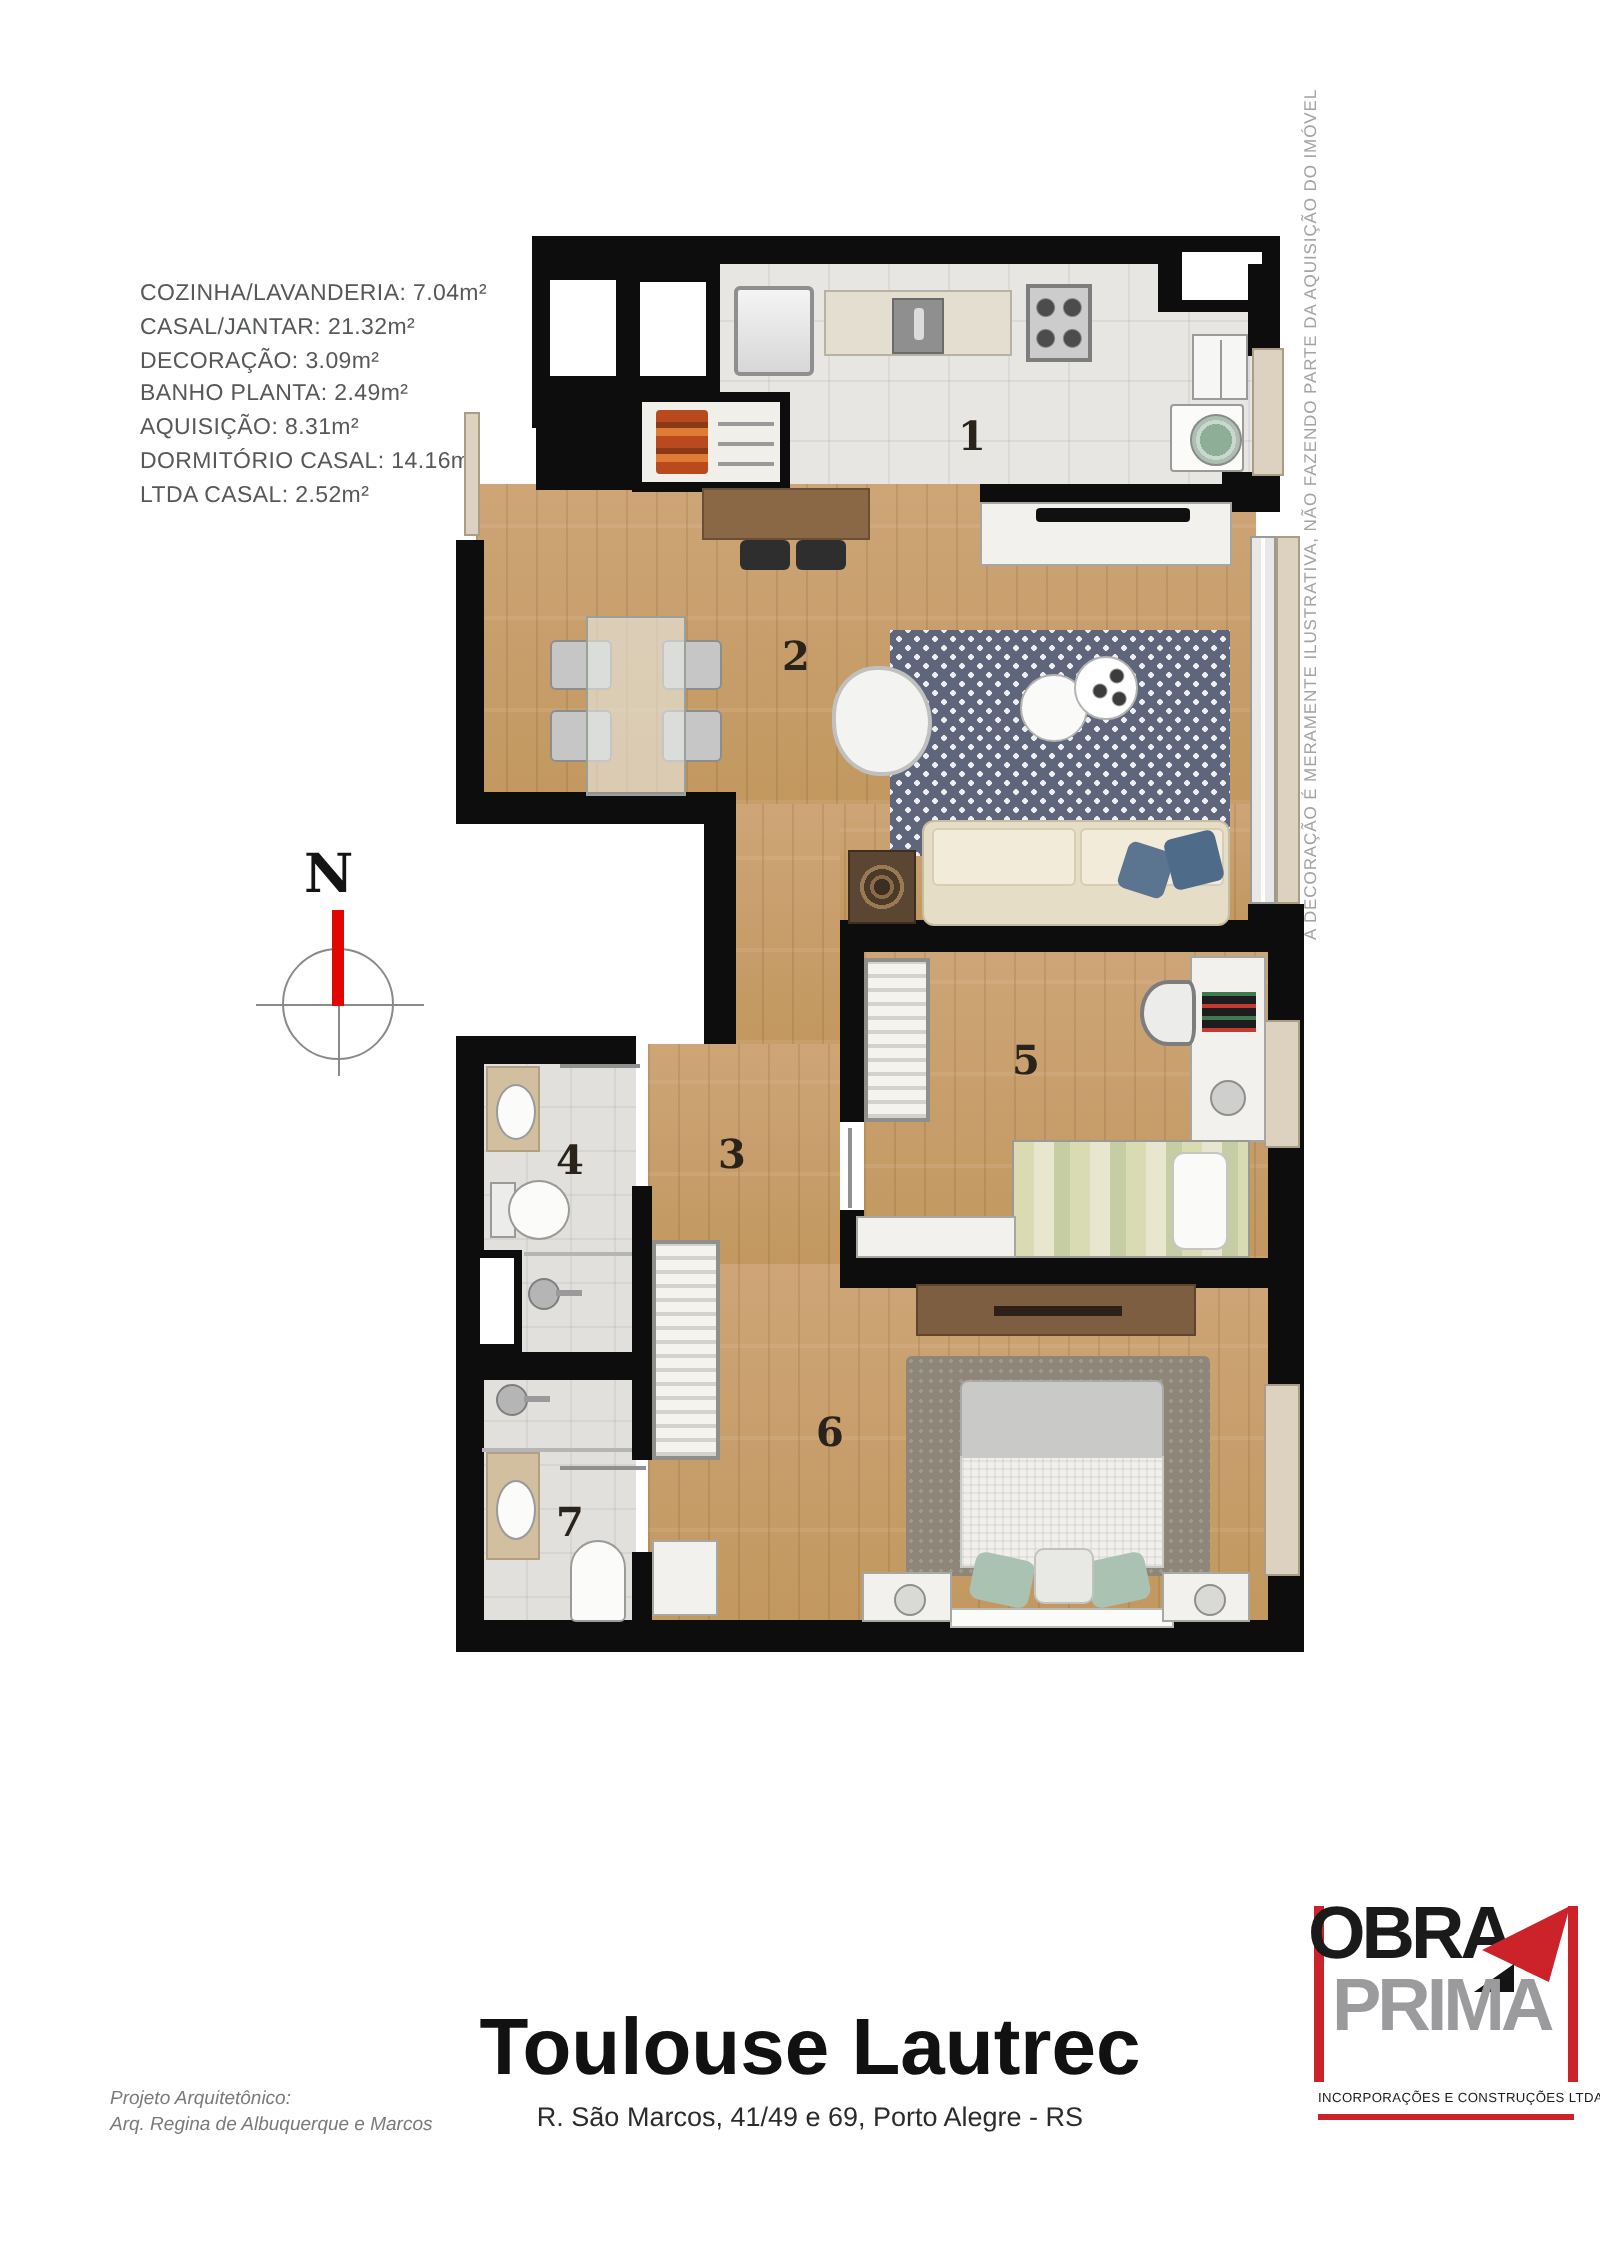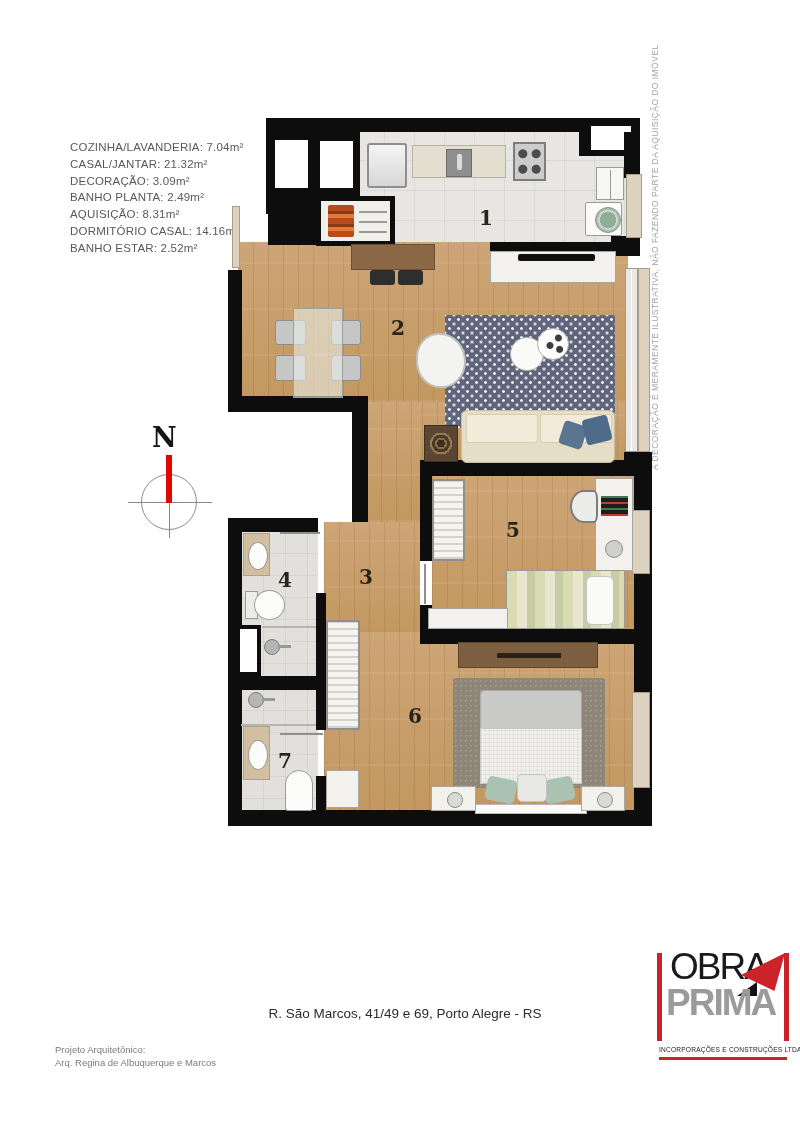--- a/index.html
+++ b/index.html
@@ -39,58 +39,58 @@
       background-size:5px 5px;border-radius:3px;}
   .circle{border-radius:50%;}
   
   #legend{position:absolute;left:70px;top:139px;font-size:11.5px;line-height:16.8px;
           color:#57585a;letter-spacing:.2px;}
   #disclaimer{position:absolute;left:650px;top:470px;transform:rotate(-90deg);
           transform-origin:0 0;white-space:nowrap;font-size:8.5px;letter-spacing:.45px;color:#a3a3a3;}
   #doc-title{position:absolute;left:55px;top:841px;font-size:9.5px;color:#636363;letter-spacing:.2px;}
   #doc-title .t1{display:inline-block;padding-bottom:3px;border-bottom:1px solid #9a9a9a;}
   #doc-title .t2{margin-top:4px;}
-  #architect{position:absolute;left:55px;top:1043px;font-size:9.5px;line-height:13px;color:#7a7a7a;}
+  #architect{position:absolute;left:55px;top:1043px;font-size:9.5px;line-height:13px;color:#7a7a7a;font-style:italic;}
   #building{position:absolute;left:155px;top:1002px;width:500px;text-align:center;color:#111;}
   #building .name{font-size:40px;font-weight:700;letter-spacing:0px;}
   #building .addr{font-size:13.5px;margin-top:4px;color:#2b2b2b;}
   
   #north{position:absolute;left:128px;top:426px;width:84px;height:112px;}
   #north .nlet{position:absolute;left:24px;top:-4px;font-family:"DejaVu Serif",serif;
           font-weight:700;font-size:27px;color:#141414;}
   #north .hline{position:absolute;left:0;top:76px;width:84px;height:1px;background:#8a8a8a;}
   #north .vline{position:absolute;left:41px;top:38px;width:1px;height:74px;background:#8a8a8a;}
   #north .circ{position:absolute;left:13px;top:48px;width:56px;height:56px;border:1px solid #8a8a8a;
           border-radius:50%;box-sizing:border-box;}
   #north .needle{position:absolute;left:38px;top:29px;width:6px;height:48px;background:#e10600;}
   
   #logo{position:absolute;left:653px;top:938px;width:140px;height:130px;}
   #logo .bar{position:absolute;width:5px;top:15px;height:88px;}
-  #logo .w1{position:absolute;left:17px;top:8px;font-size:37px;font-weight:400;color:#1a1a1a;letter-spacing:-2px;}
+  #logo .w1{position:absolute;left:1px;top:8px;font-size:37px;font-weight:700;color:#1a1a1a;letter-spacing:-2px;}
   #logo .w2{position:absolute;left:13px;top:44px;font-size:37px;font-weight:700;letter-spacing:-2px;}
   #logo .arrow-red{position:absolute;left:88px;top:15px;width:44px;height:38px;
           clip-path:polygon(0 58%,100% 0,76% 100%);}
   #logo .arrow-black{position:absolute;left:84px;top:44px;width:20px;height:14px;background:#141414;
           clip-path:polygon(0 100%,100% 0,100% 100%);}
   #logo .tag{position:absolute;left:6px;top:108px;width:132px;font-size:6.6px;letter-spacing:.2px;color:#1a1a1a;white-space:nowrap;}
   #logo .underbar{position:absolute;left:6px;top:119px;width:128px;height:3px;}
 </style>
 </head>
 <body>
 
 <div id="page">
 
   <div id="legend">
     <div>COZINHA/LAVANDERIA: 7.04m²</div>
     <div>CASAL/JANTAR: 21.32m²</div>
     <div>DECORAÇÃO: 3.09m²</div>
     <div>BANHO PLANTA: 2.49m²</div>
     <div>AQUISIÇÃO: 8.31m²</div>
     <div>DORMITÓRIO CASAL: 14.16m²</div>
-    <div>BANHO ESTAR: 2.52m²</div>
+    <div>LTDA CASAL: 2.52m²</div>
   </div>
 
   <div id="north">
     <div class="nlet">N</div>
     <div class="hline"></div>
     <div class="vline"></div>
     <div class="circ"></div>
     <div class="needle"></div>
   </div>
 
@@ -257,20 +257,21 @@
     <div class="num" style="left:50px;top:631px;">7</div>
   </div>
 
 
   <div id="architect">
     <div>Projeto Arquitetônico:</div>
     <div>Arq. Regina de Albuquerque e Marcos</div>
   </div>
 
   <div id="building">
+    <div class="name">Toulouse Lautrec</div>
     <div class="addr">R. São Marcos, 41/49 e 69, Porto Alegre - RS</div>
   </div>
 
   <div id="logo">
     <div class="bar" style="left: 4px; background: rgb(204, 34, 41);"></div>
     <div class="bar" style="left: 131px; background: rgb(204, 34, 41);"></div>
     <div class="w1">OBRA</div>
     <div class="arrow-red" style="background: rgb(204, 34, 41);"></div>
     <div class="arrow-black"></div>
     <div class="w2" style="color: rgb(155, 155, 157);">PRIMA</div>

